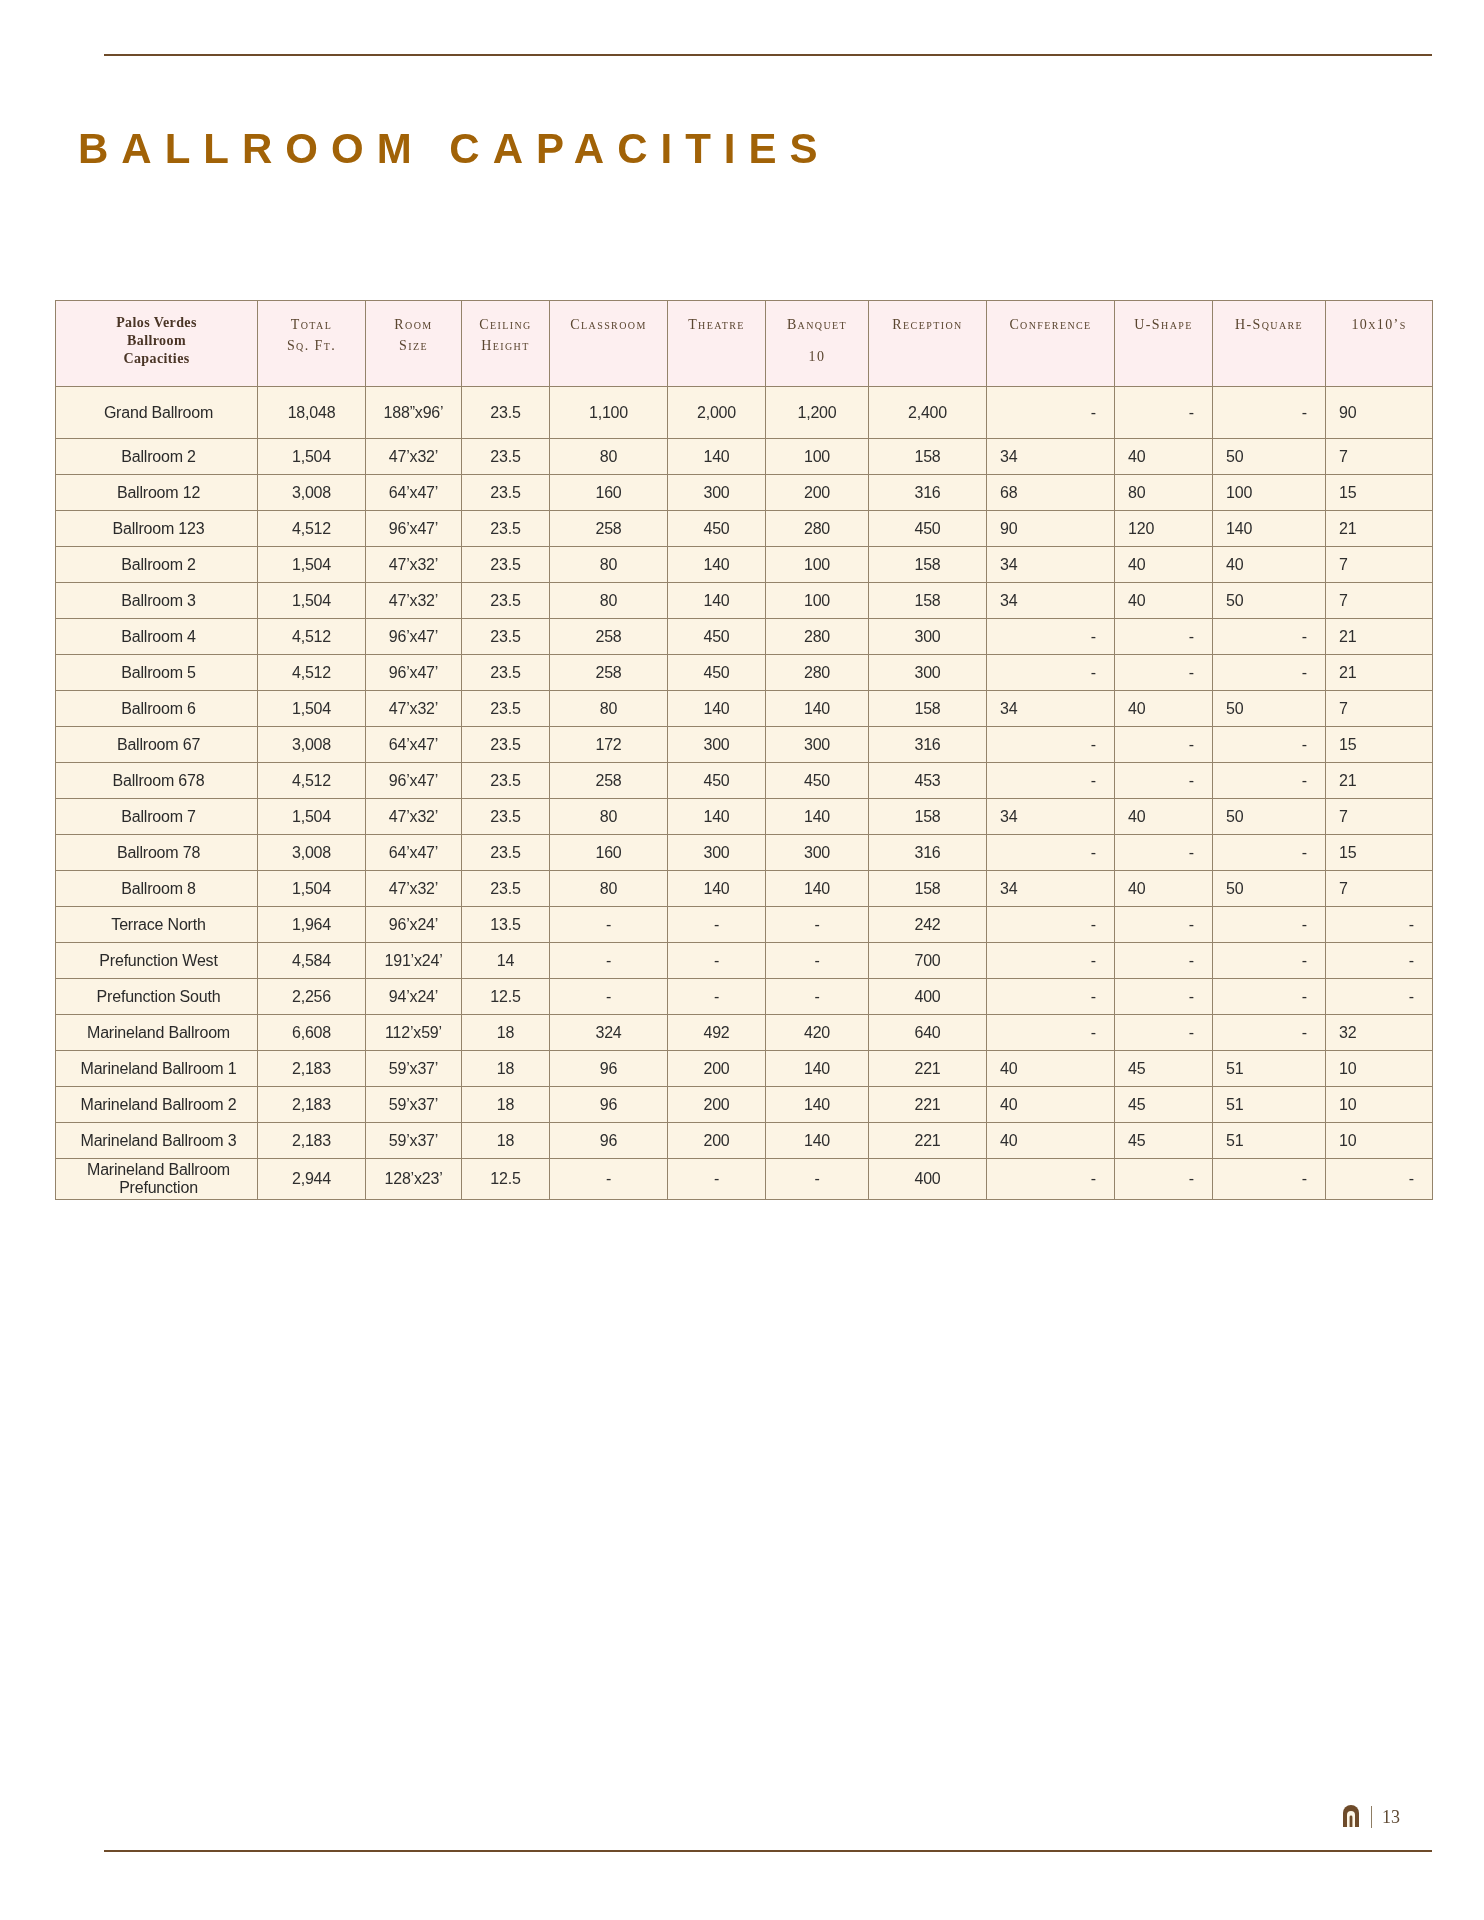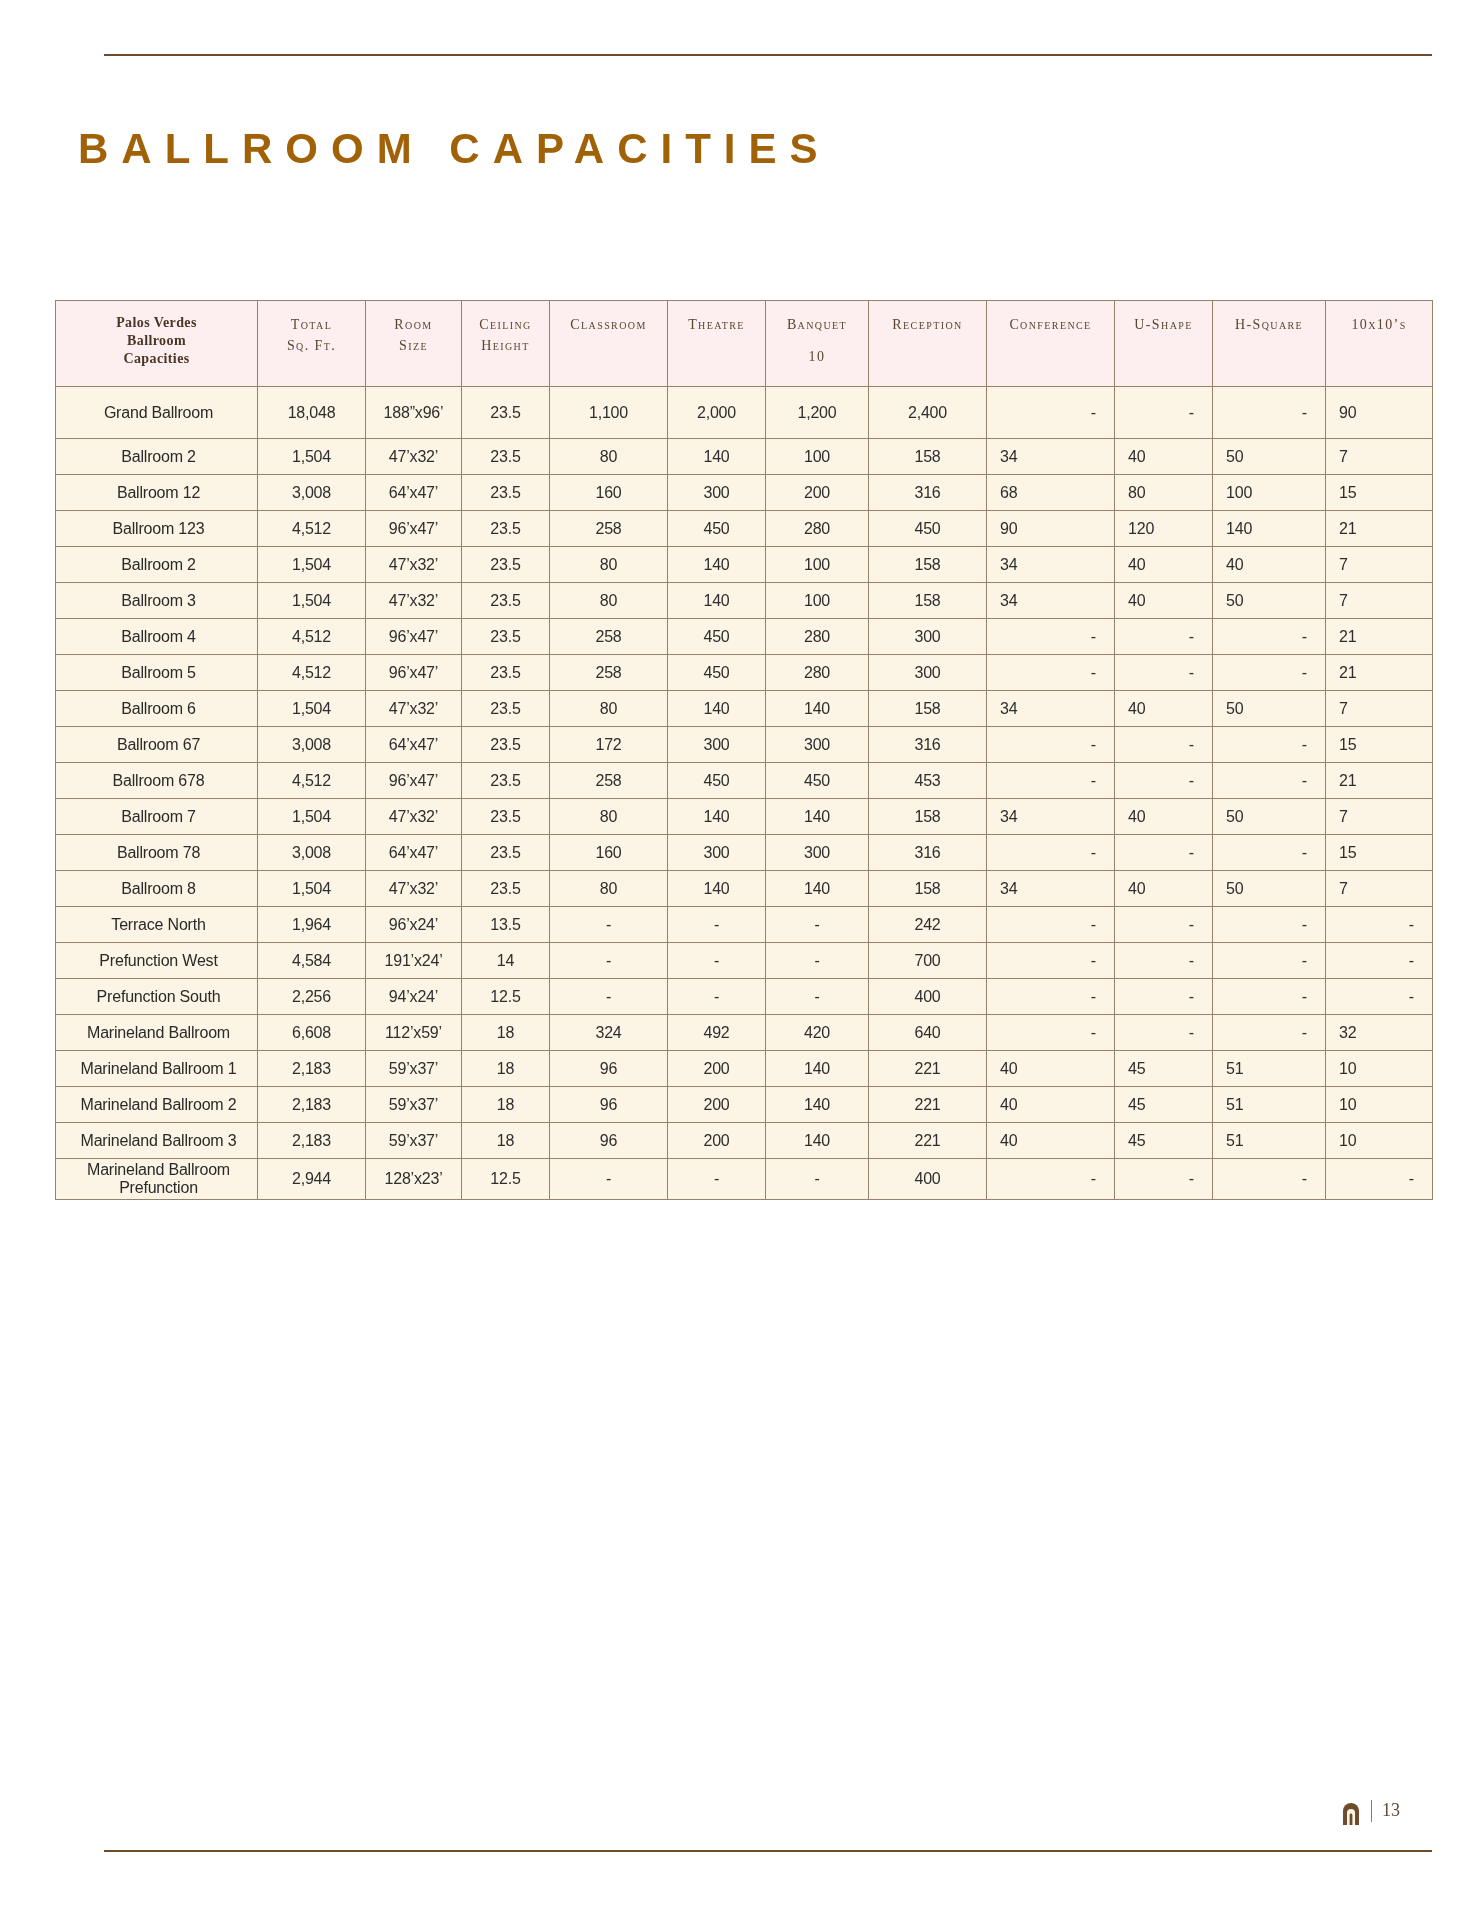--- a/index.html
+++ b/index.html
@@ -84,21 +84,21 @@
   col.w-theatre { width: 98px; }
   col.w-banquet { width: 103px; }
   col.w-reception { width: 118px; }
   col.w-conference { width: 128px; }
   col.w-ushape { width: 98px; }
   col.w-hsquare { width: 113px; }
   col.w-tens { width: 107px; }
   
   .footer {
     position: absolute; top: 1800px; right: 84px;
-    display: flex; align-items: flex-start; gap: 10px; height: 28px;
+    display: flex; align-items: flex-end; gap: 10px; height: 28px;
   }
   .footer .logo { display: inline-flex; align-items: center; }
   .footer-divider {
     display: inline-block; width: 1px; height: 22px; background: #8e7d64;
   }
   .page-num {
     font-family: "Liberation Serif", serif;
     font-size: 18px; color: #5f4a33;
   }
   .bottom-rule {

